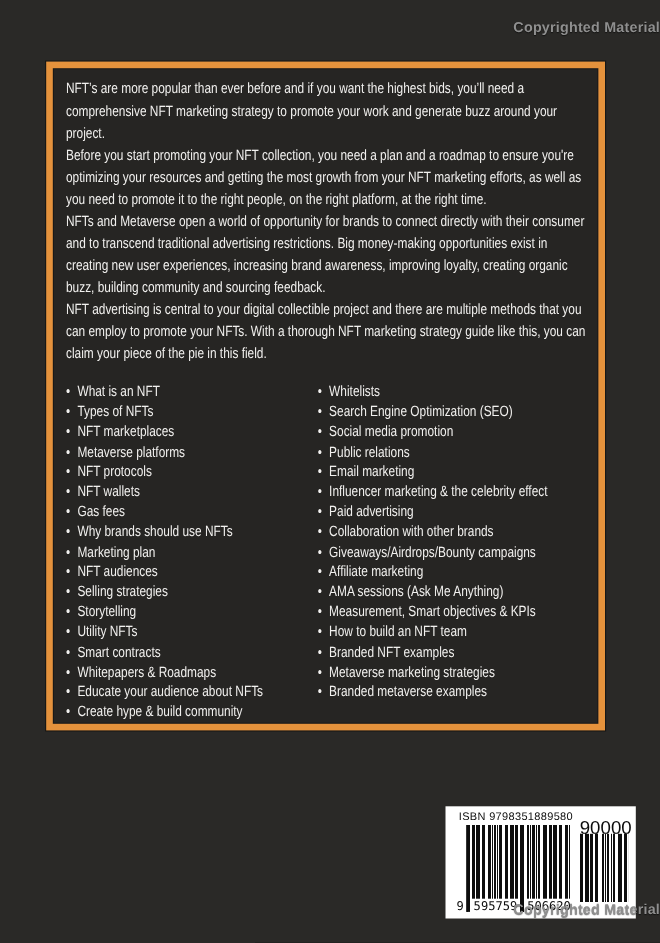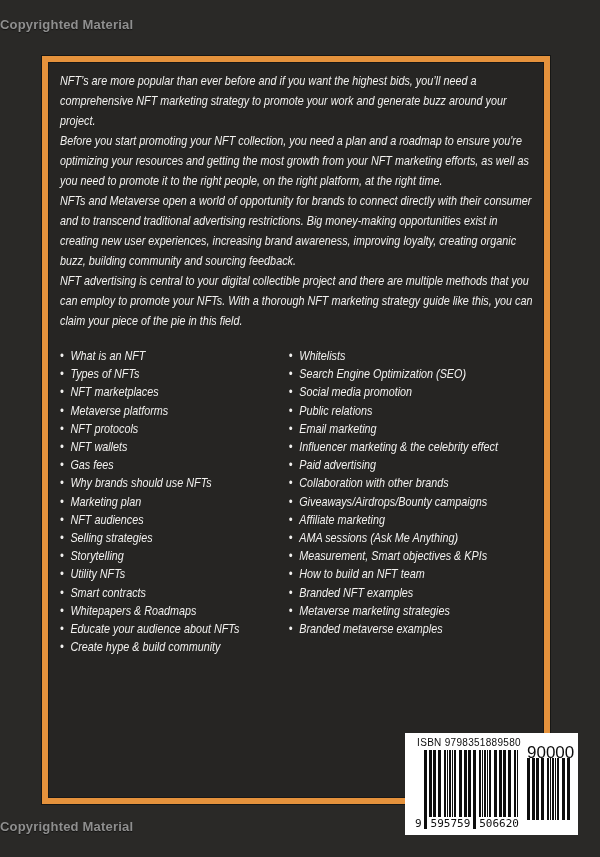--- a/index.html
+++ b/index.html
@@ -19,41 +19,40 @@
     width: 600px;
     height: 857px;
     margin: 0 auto;
     background: var(--background);
     font-family: "Liberation Sans", "DejaVu Sans", sans-serif;
     overflow: hidden;
   }
   .copyright {
     position: absolute;
     left: 0; right: 0;
-    text-align: left;
+    text-align: right;
     color: var(--copyright-text);
     font-size: 13px;
     font-weight: 700;
     letter-spacing: 0.2px;
     text-shadow: 0 1px 1px rgba(0,0,0,0.55);
   }
   .copyright.top { top: 17px; }
   .copyright.bottom { top: 819px; }
 
   .cover {
     position: absolute;
     left: 42px;
     top: 56px;
     width: 508px;
-    height: 748px;
+    height: 608px;
     background: var(--cover-background);
     border: 6px solid var(--frame-orange);
     box-shadow: 0 0 0 1px #171715, inset 0 0 0 1px #1a1917;
     overflow: hidden;
-    font-style: italic;
   }
   .cover-content {
     position: absolute;
     left: 12px;
     top: 9px;
     width: 595px;               
     transform: scaleX(0.8);
     transform-origin: top left;
     color: var(--text);
   }

